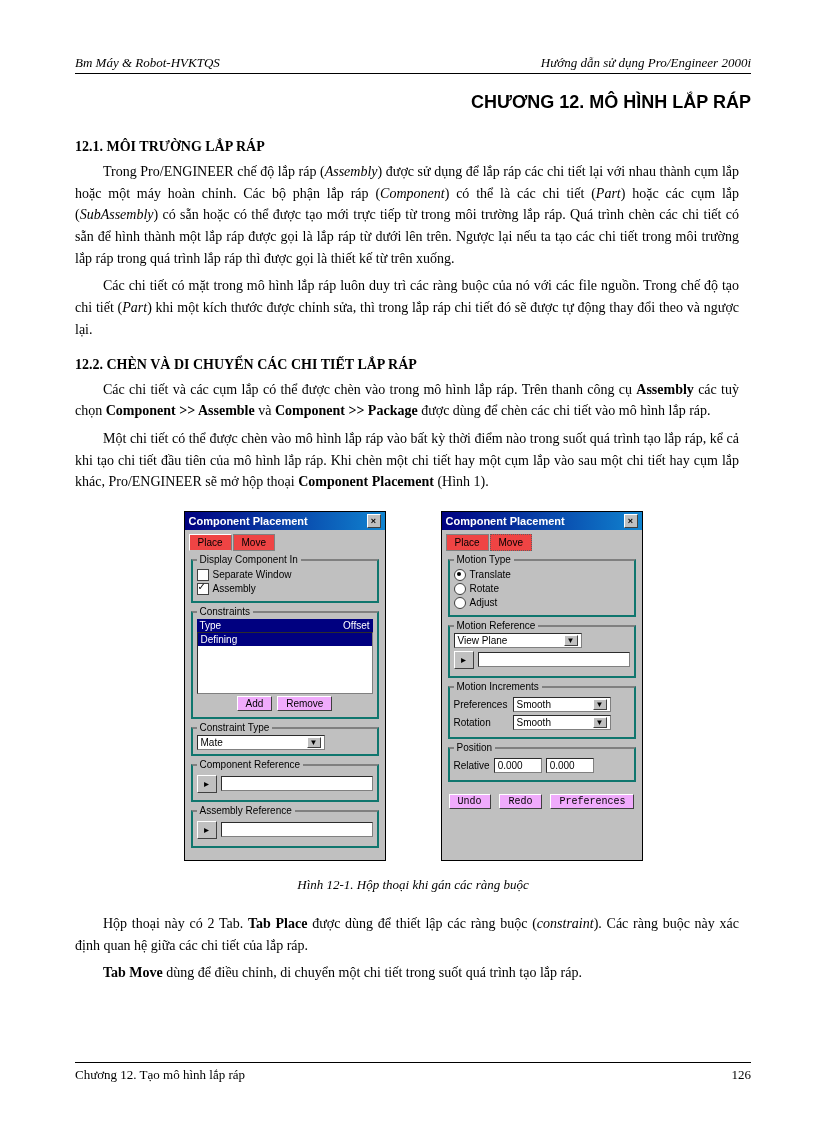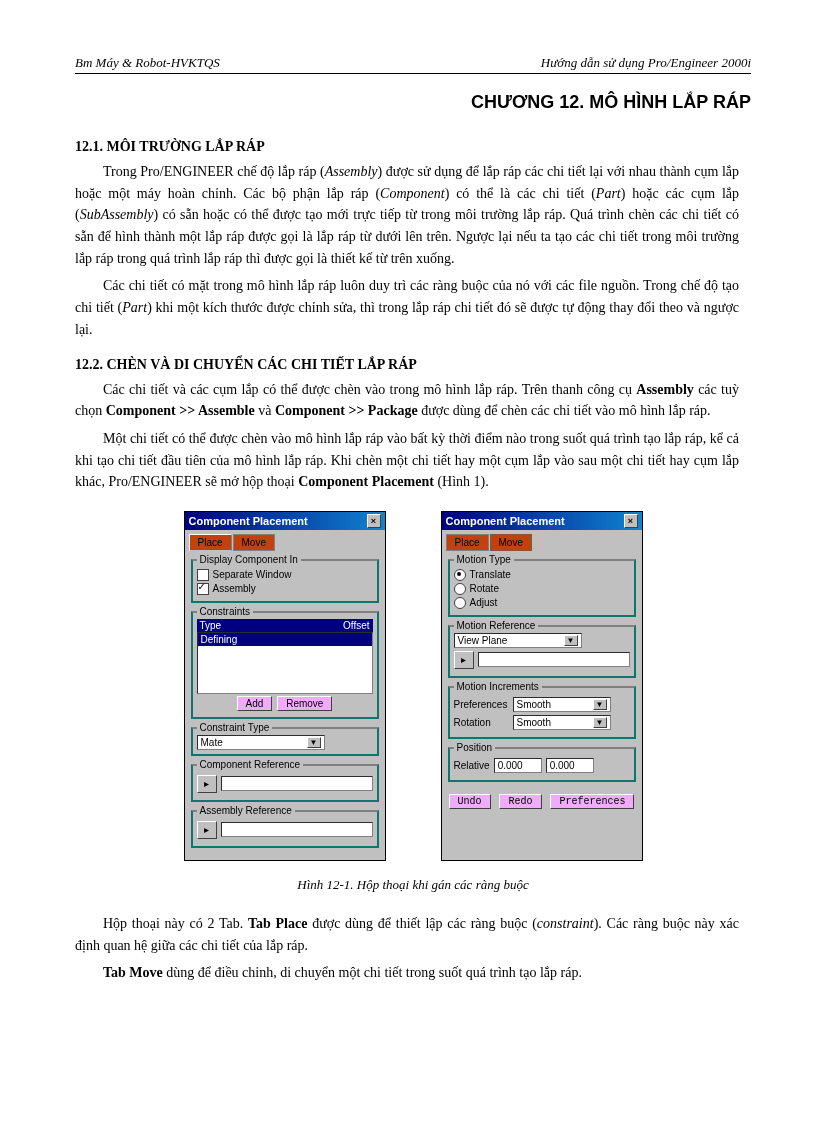--- a/index.html
+++ b/index.html
@@ -90,21 +90,21 @@
   .dialog-body {
     padding: 4px;
   }
   .tabs {
     display: flex;
     margin-bottom: 3px;
   }
   .tab {
     padding: 2px 8px;
     border: 1px solid #808080;
-    background: #c2410c;
+    background: #ef4444;
     font-size: 10px;
     margin-right: 1px;
   }
   .tab.active {
     border-bottom: 1px solid #c0c0c0;
     border-top-color: #fff;
     border-left-color: #fff;
   }
   .tab.inactive {
     border: 1px dotted #606060;
@@ -427,13 +427,17 @@
   <div class="figure-caption">Hình 12-1.    Hộp thoại khi gán các ràng buộc</div>
 
   <p class="body-text indent">
     <span>Hộp thoại này có 2 Tab. </span><b>Tab Place</b><span> được dùng để thiết lập các ràng buộc (</span><i>constraint</i><span>). Các ràng buộc này xác định quan hệ giữa các chi tiết của lắp ráp.</span>
   </p>
 
   <p class="body-text indent">
     <b>Tab Move</b><span> dùng để điều chỉnh, di chuyển một chi tiết trong suốt quá trình tạo lắp ráp.</span>
   </p>
 
+  <div class="footer">
+    <span>Chương 12. Tạo mô hình lắp ráp</span>
+    <span>126</span>
+  </div>
 </div>
 
 </body></html>

